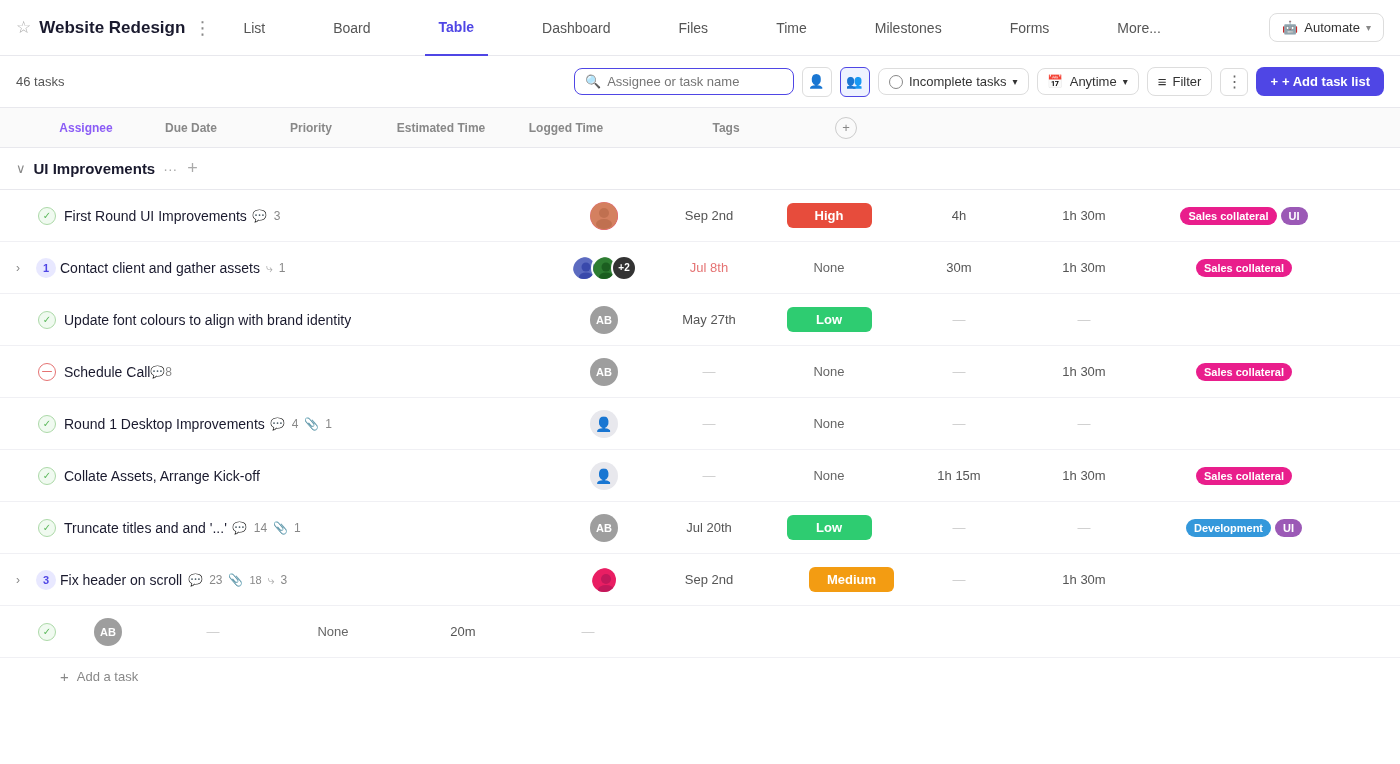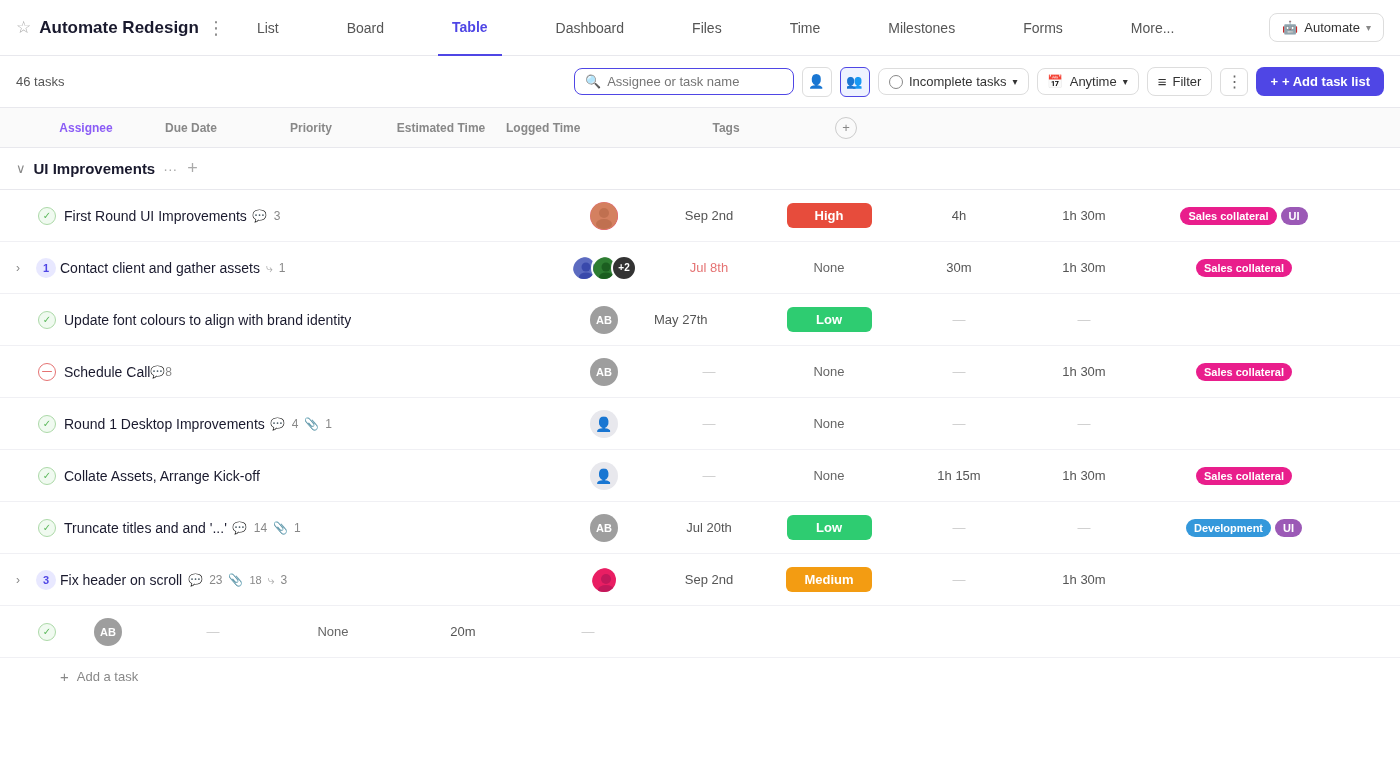--- a/index.html
+++ b/index.html
@@ -3,21 +3,21 @@
   <meta charset="utf-8">
   <style>
     * { box-sizing: border-box; margin: 0; padding: 0; }
     body { font-family: -apple-system, BlinkMacSystemFont, 'Segoe UI', sans-serif; background: #fff; color: #1a1a2e; font-size: 14px; }
   </style>
 </head>
 <body>
 
 <div style="display:flex;align-items:center;padding:0 16px;height:56px;border-bottom:1px solid #e8e8ed;gap:6px;">
   <span style="color:#aaa;font-size:17px;cursor:pointer;margin-right:2px;">☆</span>
-  <span style="font-weight:700;font-size:17px;margin-right:2px;">Automate Redesign</span>
+  <span style="font-weight:700;font-size:17px;margin-right:2px;">Website Redesign</span>
   <span style="color:#888;font-size:18px;cursor:pointer;margin-right:12px;">⋮</span>
 
   <nav style="display:flex;align-items:center;height:56px;gap:40px;">
     <div style="padding:0 14px;height:56px;display:flex;align-items:center;color:#555;cursor:pointer;font-size:14px;">List</div>
     <div style="padding:0 14px;height:56px;display:flex;align-items:center;color:#555;cursor:pointer;font-size:14px;">Board</div>
     <div style="padding:0 14px;height:56px;display:flex;align-items:center;color:#4f46e5;cursor:pointer;font-size:14px;font-weight:600;position:relative;border-bottom:2px solid #4f46e5;">Table</div>
     <div style="padding:0 14px;height:56px;display:flex;align-items:center;color:#555;cursor:pointer;font-size:14px;">Dashboard</div>
     <div style="padding:0 14px;height:56px;display:flex;align-items:center;color:#555;cursor:pointer;font-size:14px;">Files</div>
     <div style="padding:0 14px;height:56px;display:flex;align-items:center;color:#555;cursor:pointer;font-size:14px;">Time</div>
     <div style="padding:0 14px;height:56px;display:flex;align-items:center;color:#555;cursor:pointer;font-size:14px;">Milestones</div>
@@ -76,21 +76,21 @@
     <span style="margin-left:-2px;">+ Add task list</span>
   </button>
 </div>
 
 <div style="display:flex;align-items:center;padding:0 16px;height:40px;border-bottom:1px solid #e8e8ed;background:#fafafa;">
   <div style="width:20px;"></div>
   <div style="width:100px;font-size:12px;color:#8b5cf6;font-weight:700;text-align:center;">Assignee</div>
   <div style="width:110px;font-size:12px;color:#888;font-weight:600;text-align:center;">Due Date</div>
   <div style="width:130px;font-size:12px;color:#888;font-weight:600;text-align:center;">Priority</div>
   <div style="width:130px;font-size:12px;color:#888;font-weight:600;text-align:center;">Estimated Time</div>
-  <div style="width:120px;font-size:12px;color:#888;font-weight:600;text-align:left;">Logged Time</div>
+  <div style="width:120px;font-size:12px;color:#888;font-weight:600;text-align:center;">Logged Time</div>
   <div style="width:200px;font-size:12px;color:#888;font-weight:600;text-align:center;">Tags</div>
   <div style="width:40px;display:flex;justify-content:center;">
     <div style="width:22px;height:22px;border:1.5px solid #ccc;border-radius:50%;display:flex;align-items:center;justify-content:center;cursor:pointer;color:#888;font-size:13px;">+</div>
   </div>
 </div>
 
 <div style="display:flex;align-items:center;padding:10px 16px;border-bottom:1px solid #e8e8ed;gap:8px;background:#fff;">
   <span style="color:#888;cursor:pointer;font-size:13px;">∨</span>
   <span style="font-weight:700;font-size:15px;color:#1a1a2e;">UI Improvements</span>
   <span style="color:#aaa;font-size:14px;cursor:pointer;">···</span>
@@ -176,21 +176,21 @@
     <div style="width:18px;height:18px;border-radius:50%;border:1.5px solid #acd9a8;display:flex;align-items:center;justify-content:center;background:#f0faf0;">
       <span style="color:#5cb85c;font-size:10px;">✓</span>
     </div>
   </div>
   <div style="flex:1;font-size:14px;color:#1a1a2e;display:flex;align-items:center;gap:6px;padding-left:6px;overflow:hidden;">
     <span style="white-space:nowrap;overflow:hidden;text-overflow:ellipsis;">Update font colours to align with brand identity</span>
   </div>
   <div style="width:100px;display:flex;align-items:center;justify-content:center;">
     <div style="width:28px;height:28px;border-radius:50%;background:#9e9e9e;display:flex;align-items:center;justify-content:center;font-size:11px;font-weight:700;color:#fff;">AB</div>
   </div>
-  <div style="width:110px;font-size:13px;color:#555;">May 27th</div>
+  <div style="width:110px;text-align:center;font-size:13px;color:#555;">May 27th</div>
   <div style="width:130px;display:flex;align-items:center;justify-content:center;">
     <span style="padding:5px 18px;border-radius:6px;font-size:13px;font-weight:600;color:#fff;background:#2ecc71;min-width:85px;text-align:center;">Low</span>
   </div>
   <div style="width:130px;text-align:center;font-size:13px;color:#ccc;">—</div>
   <div style="width:120px;text-align:center;font-size:13px;color:#ccc;">—</div>
   <div style="width:200px;display:flex;align-items:center;justify-content:center;gap:4px;"></div>
   <div style="width:40px;"></div>
 </div>
 
 <div style="display:flex;align-items:center;padding:0 16px;height:52px;border-bottom:1px solid #f0f0f4;">
@@ -317,21 +317,21 @@
   <div style="width:100px;display:flex;align-items:center;justify-content:center;">
     <div style="width:28px;height:28px;border-radius:50%;overflow:hidden;border:2px solid #fff;">
       <svg width="28" height="28" viewBox="0 0 28 28">
         <circle cx="14" cy="14" r="14" fill="#e91e63"></circle>
         <circle cx="14" cy="11" r="5" fill="#c2185b"></circle>
         <ellipse cx="14" cy="22" rx="8" ry="5" fill="#c2185b"></ellipse>
       </svg>
     </div>
   </div>
   <div style="width:110px;text-align:center;font-size:13px;color:#555;">Sep 2nd</div>
-  <div style="width:130px;display:flex;align-items:center;justify-content:center;">
+  <div style="width:130px;display:flex;align-items:center;justify-content:flex-end;">
     <span style="padding:5px 18px;border-radius:6px;font-size:13px;font-weight:600;color:#fff;background:#f39c12;min-width:85px;text-align:center;">Medium</span>
   </div>
   <div style="width:130px;text-align:center;font-size:13px;color:#ccc;">—</div>
   <div style="width:120px;text-align:center;font-size:13px;color:#555;">1h 30m</div>
   <div style="width:200px;display:flex;align-items:center;justify-content:center;gap:4px;"></div>
   <div style="width:40px;"></div>
 </div>
 
 <div style="display:flex;align-items:center;padding:0 16px;height:52px;border-bottom:1px solid #f0f0f4;">
   <div style="width:20px;flex-shrink:0;"></div>

